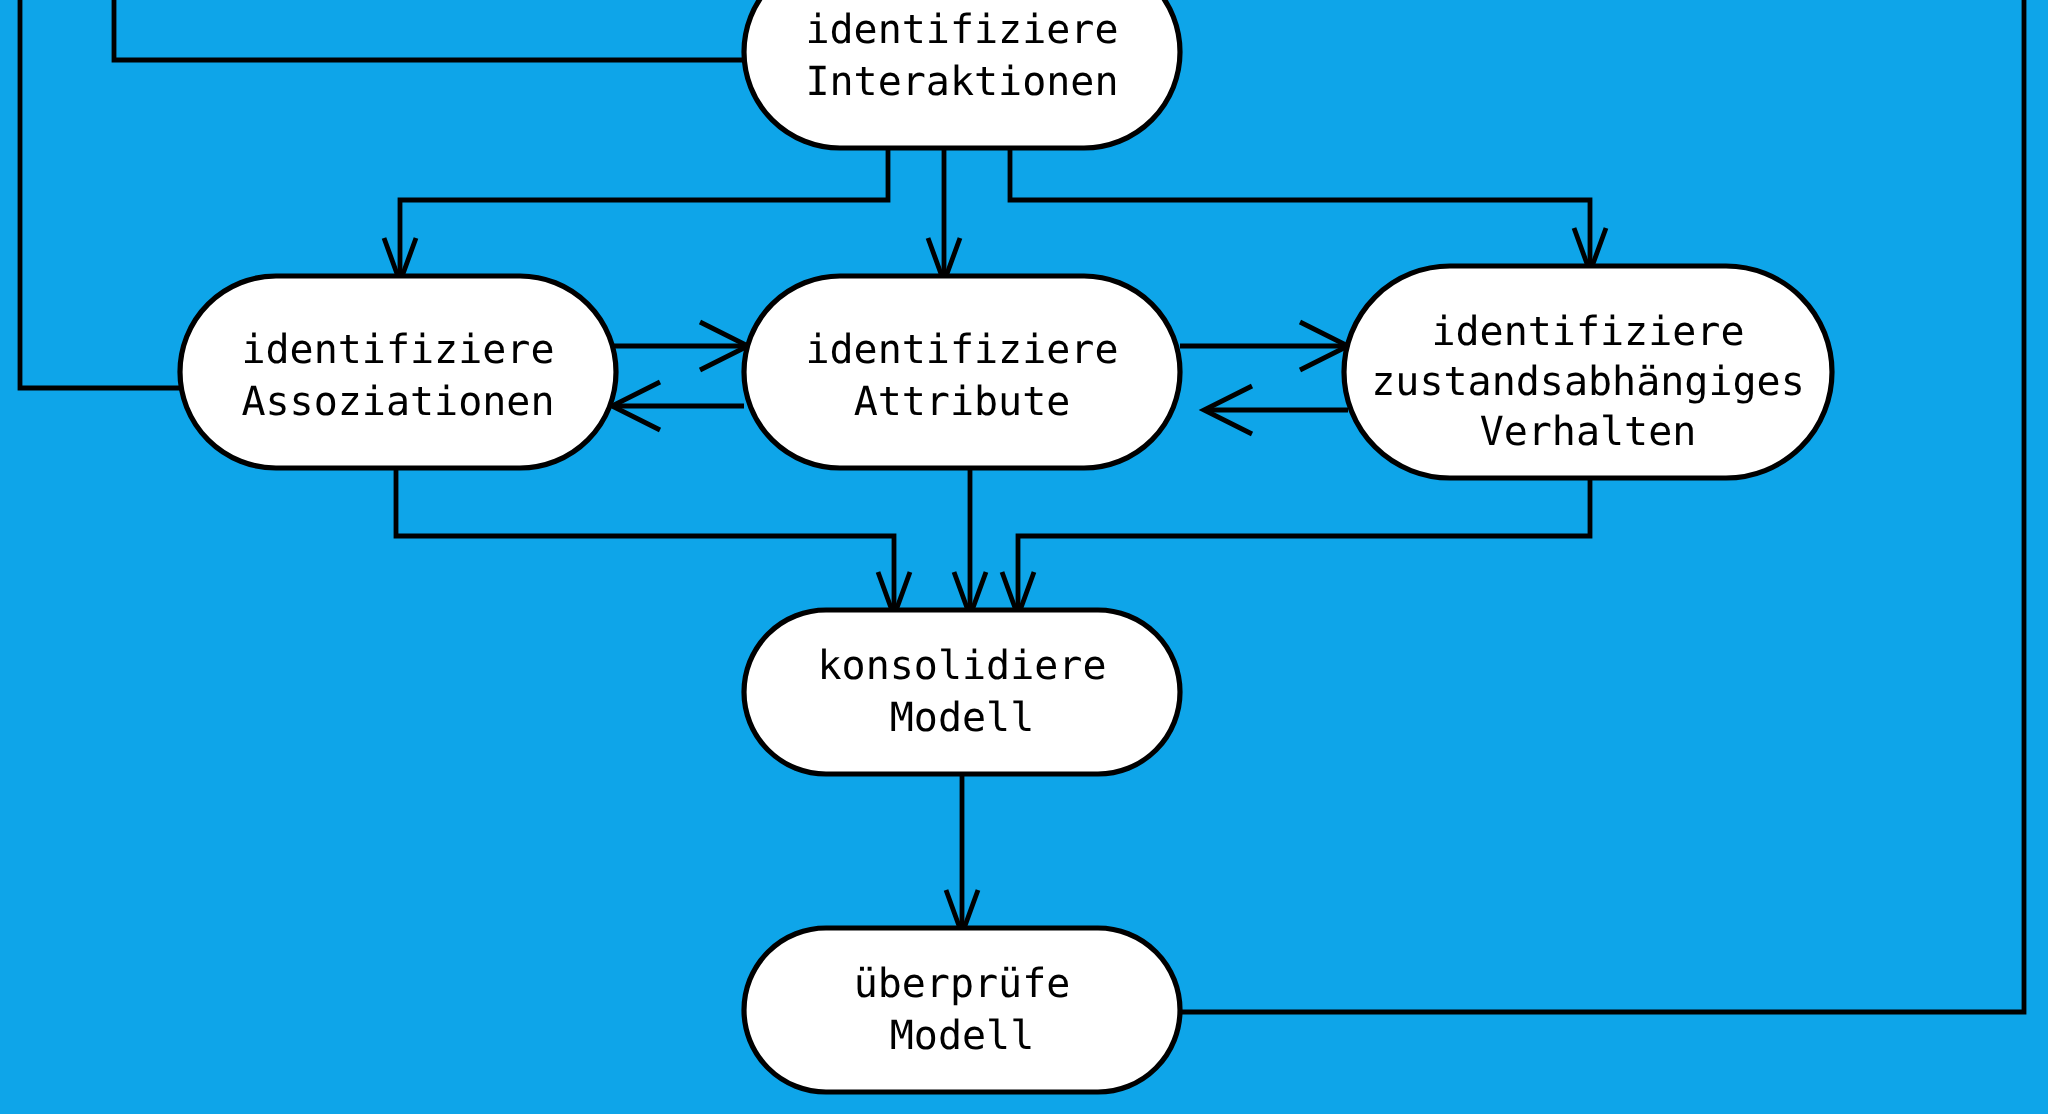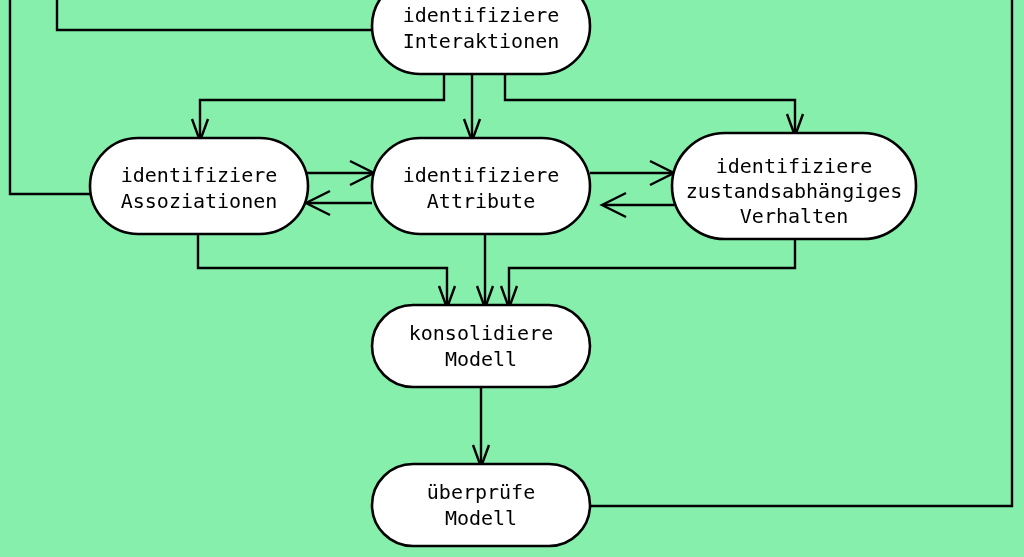--- a/index.html
+++ b/index.html
@@ -7,21 +7,21 @@
     padding: 0;
     background: #ffffff;
   }
   body {
     font-family: "DejaVu Sans Mono", monospace;
   }
   #diagram-root {
     position: relative;
     width: 1024px;
     height: 557px;
-    background: #86efac;
+    background: #0ea5e9;
     overflow: hidden;
   }
   #diagram-svg {
     position: absolute;
     left: 0;
     top: 0;
     width: 1024px;
     height: 557px;
   }
   .node-shape {

